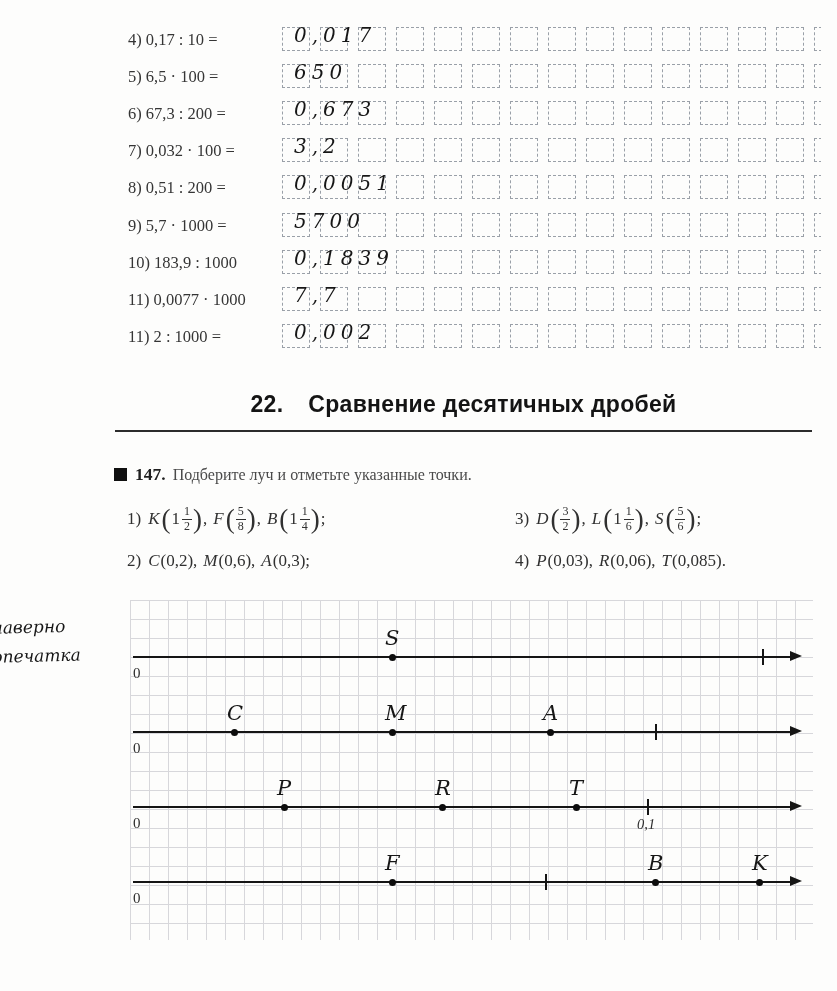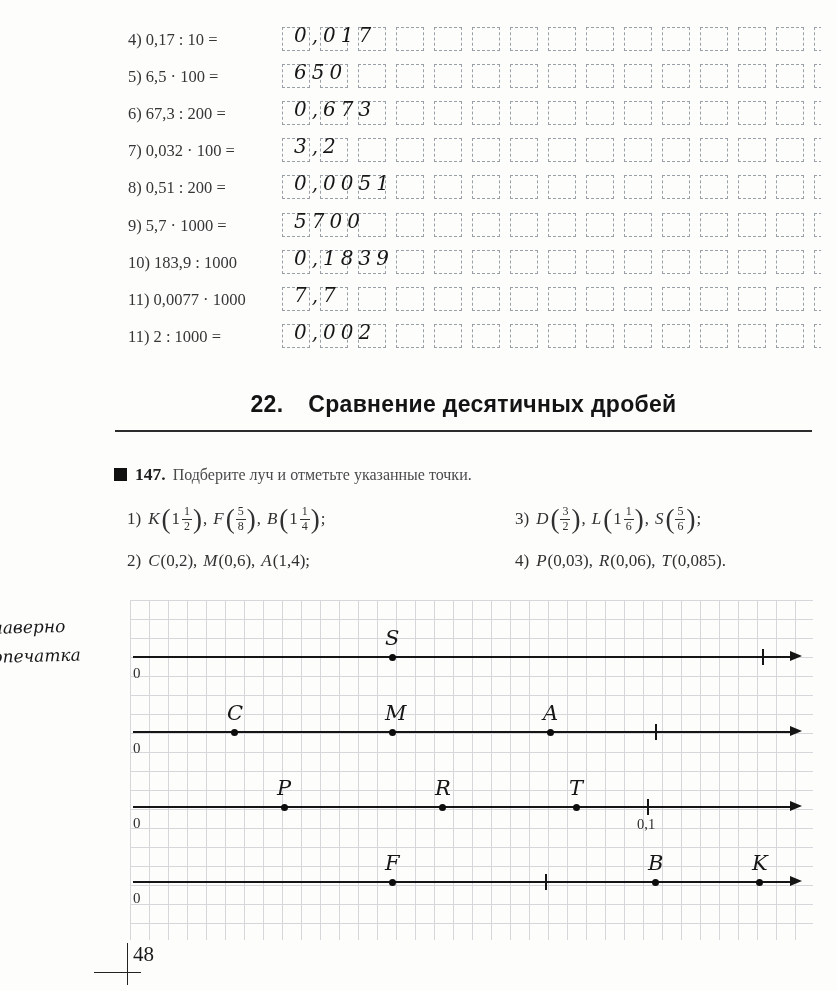--- a/index.html
+++ b/index.html
@@ -43,21 +43,21 @@
   .grid-area{position:absolute;top:600px;left:130px;width:683px;height:340px;
     background-image:linear-gradient(to right,#d7d7db 1px,transparent 1px),linear-gradient(to bottom,#d7d7db 1px,transparent 1px);
     background-size:19px 19px;}
   .nline{position:absolute;left:0;width:100%;height:0;}
   .axis{position:absolute;left:3px;top:-1px;height:2px;background:#151515;}
   .arrow{position:absolute;top:-6px;width:0;height:0;border-left:12px solid #151515;border-top:5.5px solid transparent;border-bottom:5.5px solid transparent;}
   .zero{position:absolute;left:3px;top:8px;font-size:15px;color:#2e2e2e;}
   .dot{position:absolute;top:-3.5px;width:7px;height:7px;margin-left:-3.5px;border-radius:50%;background:#0d0d0d;}
   .plabel{position:absolute;top:-31px;margin-left:-7px;font-size:21px;}
   .tick{position:absolute;top:-8px;width:2px;height:16px;background:#151515;}
-  .unit-label{position:absolute;top:9px;font-size:14.5px;color:#2e2e2e;}
+  .unit-label{position:absolute;top:9px;font-size:14.5px;color:#2e2e2e;font-style:italic;}
 
   
   .margin-note{position:absolute;top:612px;left:-8px;width:140px;font-size:17px;line-height:1.7;transform:rotate(-1.5deg);}
 
   
   .pageno-wrap{position:absolute;top:941px;left:94px;width:80px;height:48px;}
   .pageno-hline{position:absolute;top:31px;left:0;width:47px;border-top:1.5px solid #222;}
   .pageno-vline{position:absolute;top:2px;left:33px;width:0;height:42px;border-left:1.2px solid #222;}
   .pageno{position:absolute;top:1px;left:39px;font-size:21px;color:#191919;}
 </style>
@@ -373,21 +373,21 @@
           <span>(0,2)</span>
           <span class="sep">,</span>
         </span>
         <span class="pt">
           <span class="pname">M</span>
           <span>(0,6)</span>
           <span class="sep">,</span>
         </span>
         <span class="pt">
           <span class="pname">A</span>
-          <span>(1,4)</span>
+          <span>(0,3)</span>
           <span class="sep">;</span>
         </span>
       </div>
       <div class="pset">
         <span class="pset-label">4)</span>
         <span class="pt">
           <span class="pname">P</span>
           <span>(0,03)</span>
           <span class="sep">,</span>
         </span>
@@ -450,19 +450,14 @@
         <div class="tick" style="left: 415px;"></div>
         <div class="dot" style="left: 262px;"></div>
         <div class="plabel handwritten" style="left: 262px;">F</div>
         <div class="dot" style="left: 525px;"></div>
         <div class="plabel handwritten" style="left: 525px;">B</div>
         <div class="dot" style="left: 629px;"></div>
         <div class="plabel handwritten" style="left: 629px;">K</div>
       </div>
     </div>
 
-  <div class="pageno-wrap">
-    <div class="pageno-hline"></div>
-    <div class="pageno-vline"></div>
-    <div class="pageno">48</div>
-  </div>
 
 </div>
 
 </body></html>

